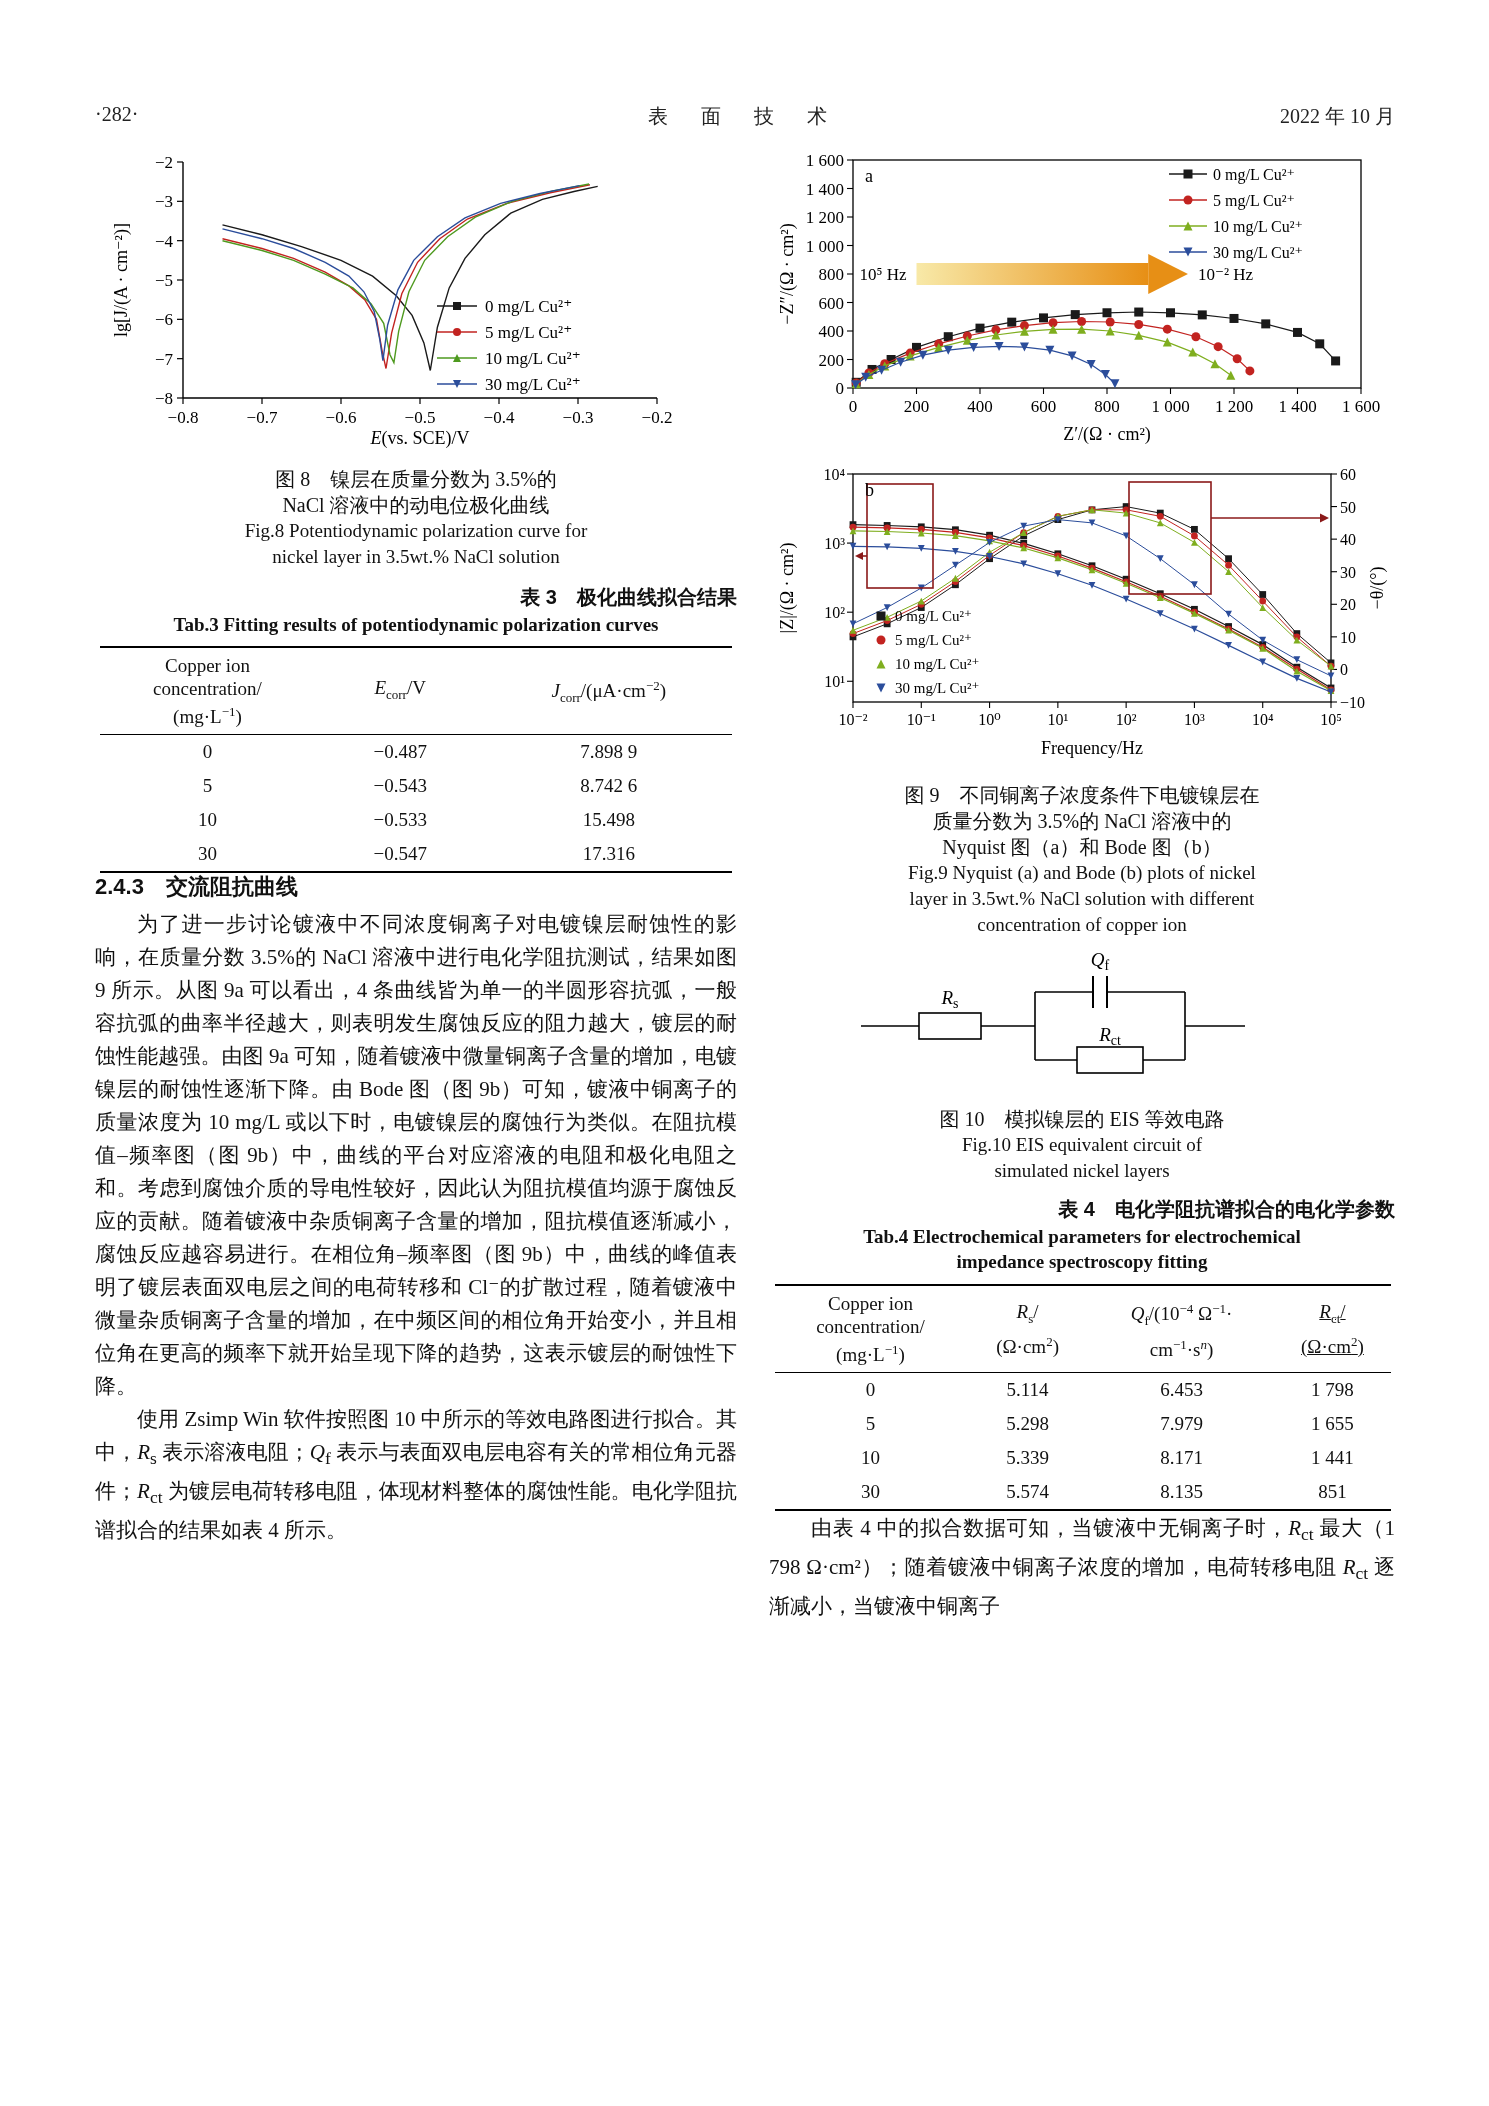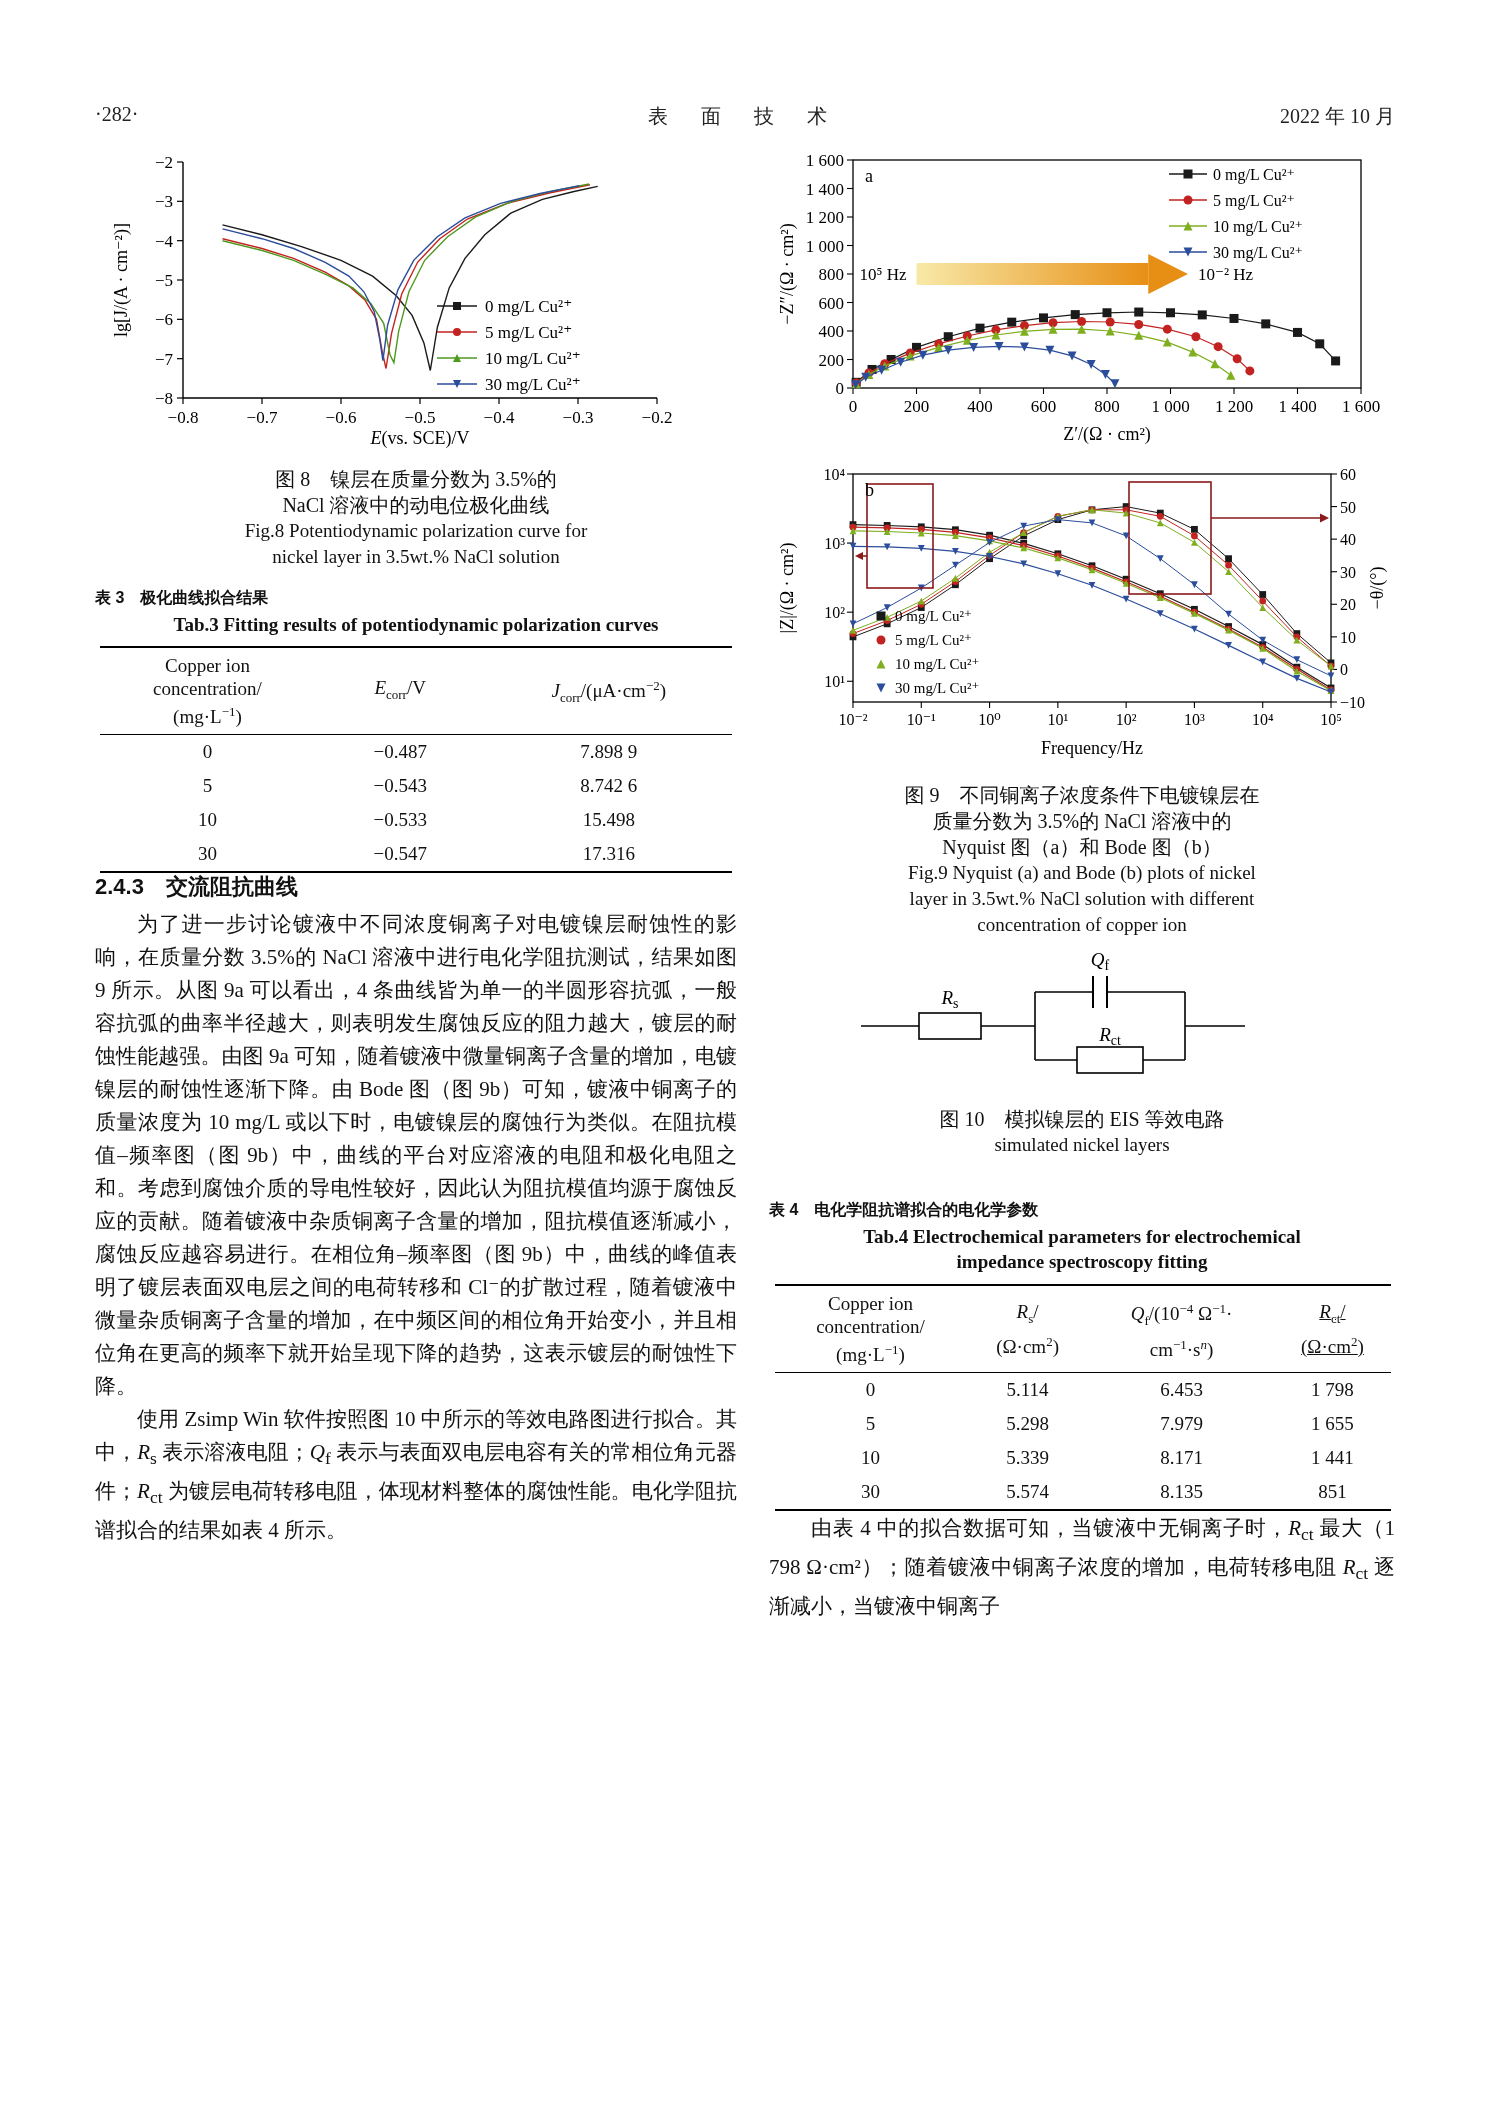--- a/index.html
+++ b/index.html
@@ -4,21 +4,21 @@
 <style>
   *{margin:0;padding:0;box-sizing:border-box}
   html,body{background:#ffffff}
   body{width:1489px;height:2106px;position:relative;overflow:hidden;
        font-family:"Liberation Serif","DejaVu Serif",serif;color:#111}
   .abs{position:absolute}
   .hdr{font-size:20px;color:#222}
   .hdr-center{letter-spacing:14px;text-align:center}
   .caption{font-size:20px;line-height:26px;text-align:center}
   .caption .en{font-size:19px}
-  .tbl-title-cn{font-size:16px;font-weight:bold;text-align:left;line-height:27px;
+  .tbl-title-cn{font-size:20px;font-weight:bold;text-align:right;line-height:27px;
        font-family:"Liberation Sans","DejaVu Sans",sans-serif}
   .tbl-title-en{font-size:19px;font-weight:bold;text-align:center;line-height:25px}
   .heading{font-size:22px;font-weight:bold;font-family:"Liberation Sans","DejaVu Sans",sans-serif}
   .para{font-size:21px;line-height:33px;text-align:justify}
   .para p{text-indent:2em}
   table.three-line{width:100%;border-collapse:collapse;font-size:19px;
        border-top:2.4px solid #000;border-bottom:2.4px solid #000}
   table.three-line th{font-weight:normal;border-bottom:1.3px solid #000;
        padding:6px 4px;text-align:center;line-height:23px;vertical-align:middle}
   table.three-line td{padding:6px 4px;text-align:center;line-height:22px}
@@ -481,20 +481,21 @@
     <line x1="188" y1="112" x2="230" y2="112" stroke="#000" stroke-width="1.6"></line>
     <rect x="230" y="99" width="66" height="26" fill="none" stroke="#000" stroke-width="1.6"></rect>
     <text x="263" y="93" text-anchor="middle" font-size="19"><tspan font-style="italic">R</tspan><tspan dy="4" font-size="14">ct</tspan></text>
     <line x1="296" y1="112" x2="338" y2="112" stroke="#000" stroke-width="1.6"></line>
     <line x1="338" y1="44" x2="338" y2="112" stroke="#000" stroke-width="1.6"></line>
     <line x1="338" y1="78" x2="398" y2="78" stroke="#000" stroke-width="1.6"></line>
   </svg>
 
 <div class="abs caption" style="left:769px;top:1106px;width:626px">
   <div>图 10　模拟镍层的 EIS 等效电路</div>
+  <div class="en">Fig.10 EIS equivalent circuit of</div>
   <div class="en">simulated nickel layers</div>
 </div>
 
 <div class="abs tbl-title-cn" style="left:769px;top:1196px;width:626px">表 4　电化学阻抗谱拟合的电化学参数</div>
 <div class="abs tbl-title-en" style="left:769px;top:1224px;width:626px">Tab.4 Electrochemical parameters for electrochemical</div>
 <div class="abs tbl-title-en" style="left:769px;top:1249px;width:626px">impedance spectroscopy fitting</div>
 
 <div class="abs" style="left:775px;top:1284px;width:616px">
   <table class="three-line" id="table4">
       <thead>

